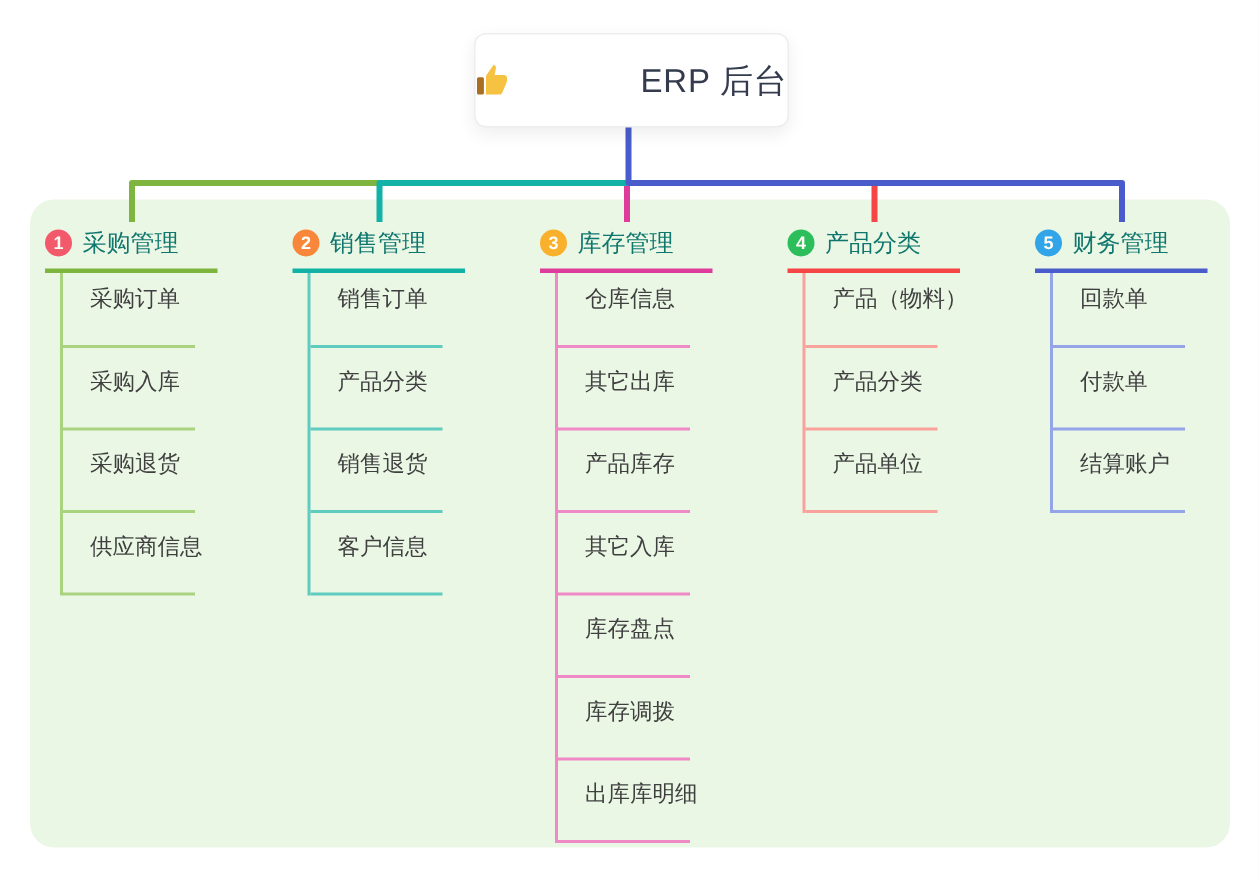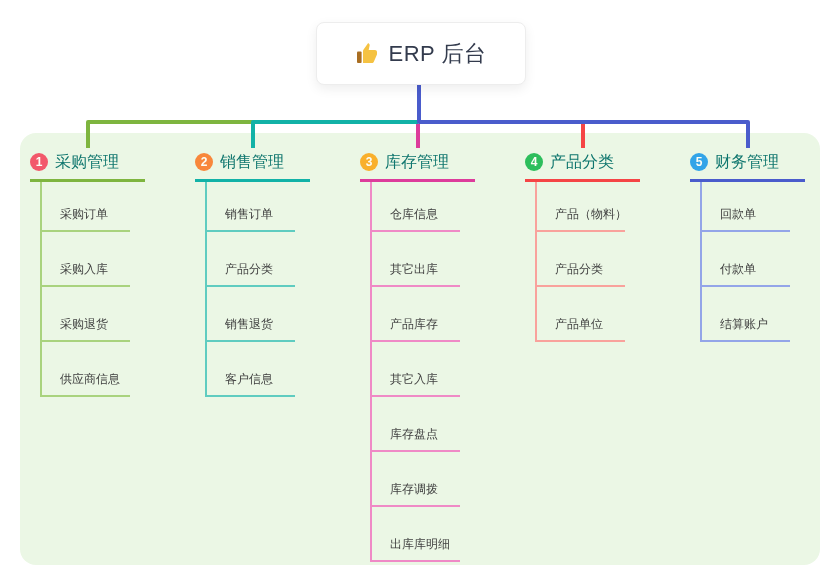--- a/index.html
+++ b/index.html
@@ -4,21 +4,21 @@
 <style>
   html,body{margin:0;padding:0;background:#ffffff;}
   body{font-family:"Liberation Sans","DejaVu Sans",sans-serif;}
   .stage{position:relative;width:839px;height:588px;background:#ffffff;overflow:hidden;}
 
   
   .root-node{
     position:absolute;left:316px;top:22px;width:208px;height:61px;
     background:#ffffff;border:1px solid #ededed;border-radius:8px;
     box-shadow:0 4px 12px rgba(0,0,0,0.07);
-    display:flex;align-items:center;justify-content:center;gap:9px;
+    display:flex;align-items:center;justify-content:space-between;gap:9px;
     z-index:3;cursor:pointer;
   }
   .root-title{font-size:22px;color:#333b4d;letter-spacing:0.5px;}
   .thumb-icon{width:24px;height:24px;display:block;}
 
   
   .connector-svg{position:absolute;left:0;top:0;z-index:2;pointer-events:none;}
 
   
   .panel{
@@ -39,23 +39,23 @@
     background:var(--badge);color:#fdfdf5;
     font-size:12px;font-weight:bold;line-height:18px;text-align:center;
   }
   .heading-label{font-size:16px;color:#0f766e;white-space:nowrap;}
   .items{
     list-style:none;margin:0 0 0 10px;padding:0;
     width:88px;border-left:2px solid var(--light);
   }
   .item{
     height:55px;display:flex;align-items:flex-end;
-    padding:0 0 7px 18px;box-sizing:border-box;
+    padding:0 0 21px 18px;box-sizing:border-box;
     border-bottom:2px solid var(--light);
-    font-size:12px;color:#3f3f3f;white-space:nowrap;
+    font-size:15px;color:#3f3f3f;white-space:nowrap;
     cursor:pointer;
   }
   .item:first-child{height:50px;}
 </style>
 </head>
 <body>
 
 <div class="stage">
 
   <div class="panel"></div>

